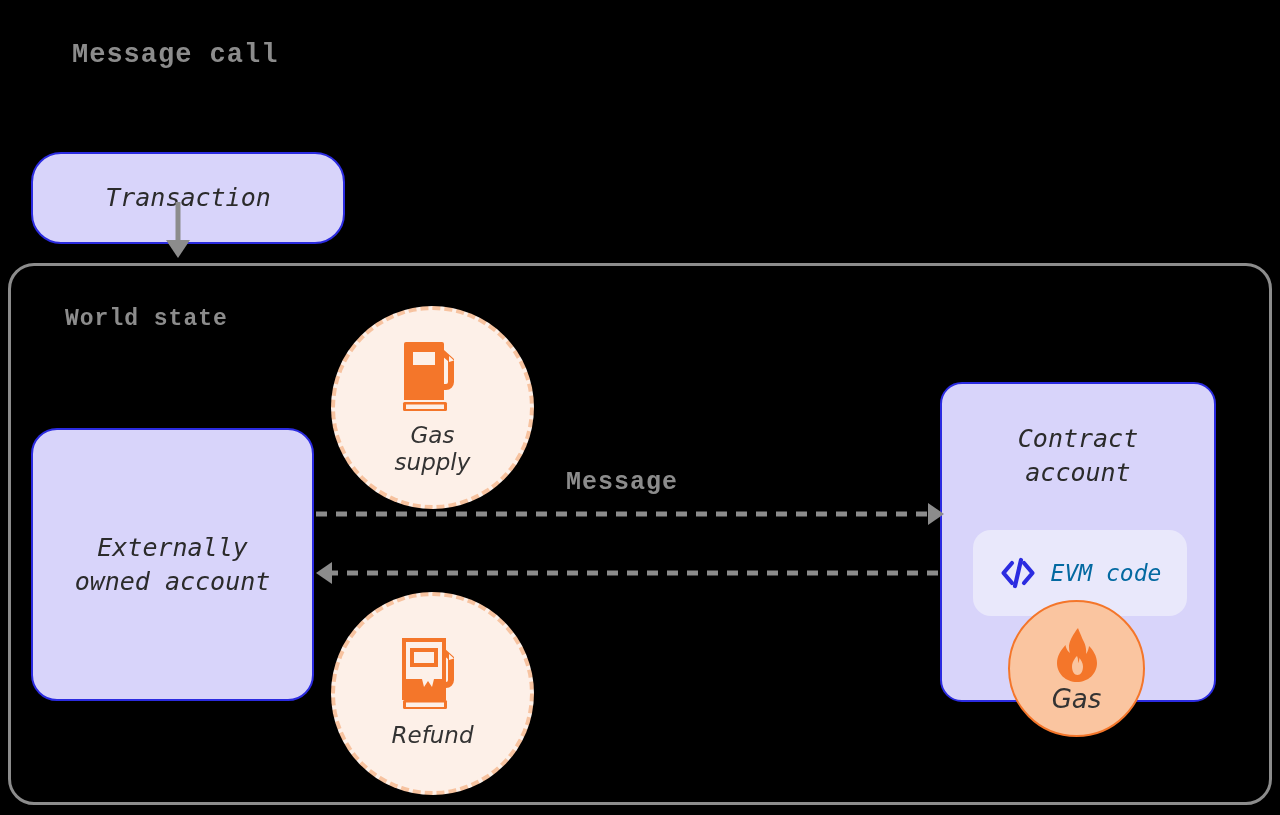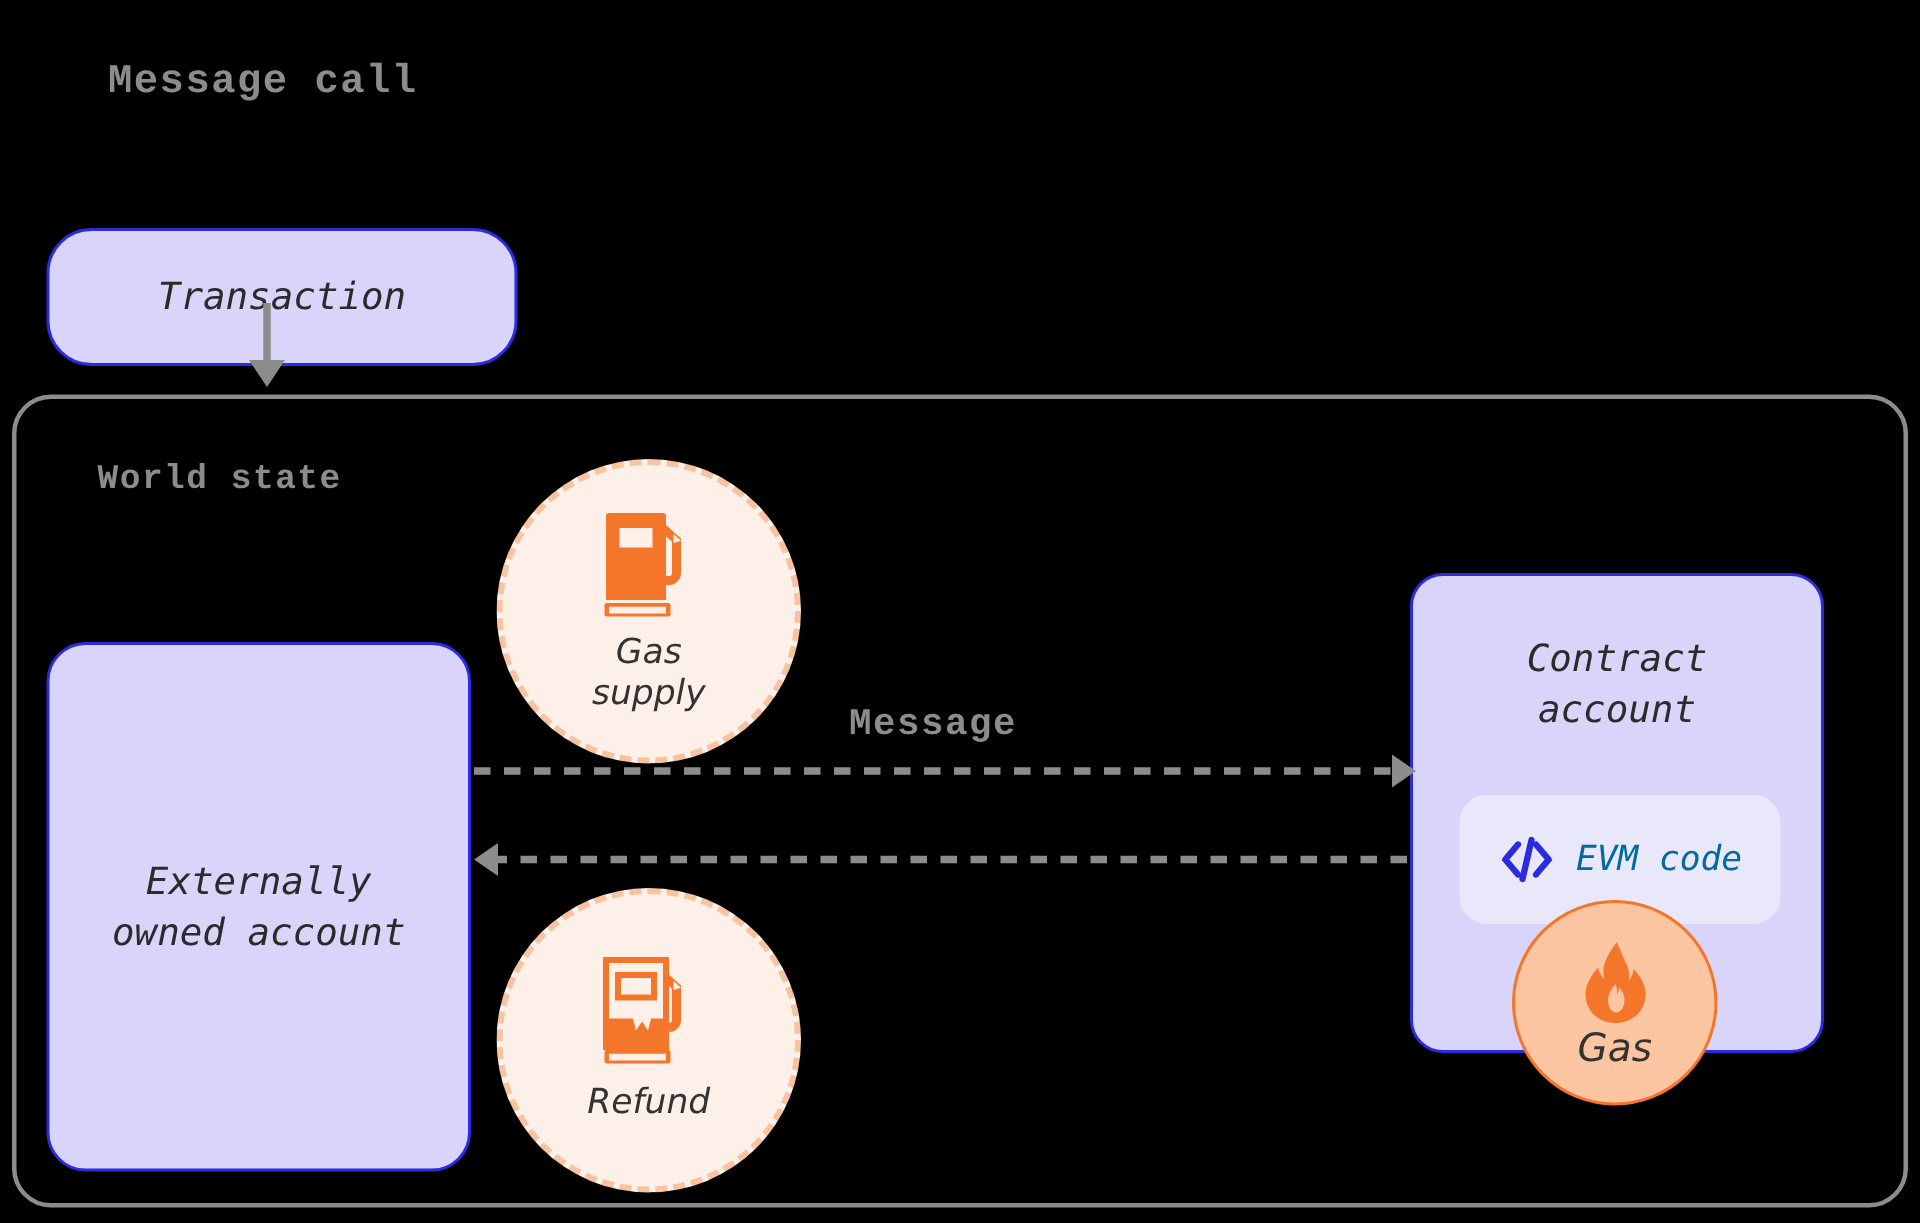--- a/index.html
+++ b/index.html
@@ -70,21 +70,21 @@
     width: 314px;
     height: 92px;
     border-radius: 30px;
   }
   #transaction-box .box-text { font-size: 25px; }
 
   #eoa-box {
     left: 31px;
     top: 386px;
     width: 283px;
-    height: 353px;
+    height: 273px;
     border-radius: 26px;
   }
   #eoa-box .box-text { font-size: 25px; }
 
   #contract-box {
     left: 940px;
     top: 340px;
     width: 276px;
     height: 320px;
     border-radius: 22px;

